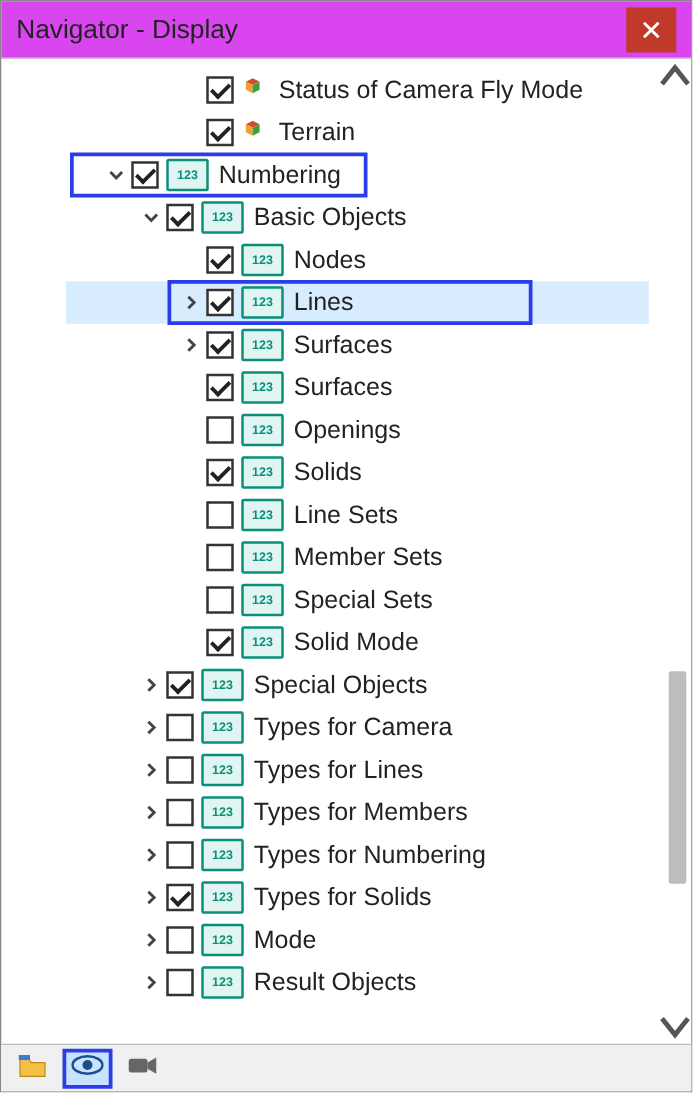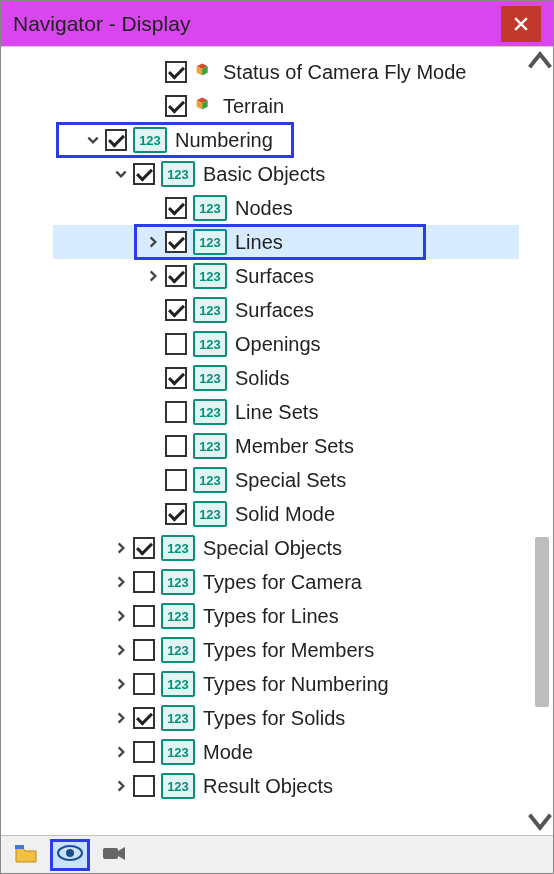--- a/index.html
+++ b/index.html
@@ -14,21 +14,21 @@
   .scroll-arrow { width: 26px; height: 30px; display: flex; align-items: center; justify-content: center; font-size: 14px; color: #555; cursor: pointer; }
   .scroll-thumb { position: absolute; right: 4px; width: 14px; background: #bdbdbd; border-radius: 2px; }
   .row { display: flex; align-items: center; height: 34px; font-size: 20px; color: #222; position: relative; }
   .row.highlighted-blue { outline: 3px solid #2b3de8; outline-offset: -2px; }
   .row.sel { background: #d8ecff; }
   .caret { width: 24px; display: flex; align-items: center; justify-content: center; color: #555; cursor: pointer; }
   .caret svg { width: 14px; height: 14px; }
   .chk { width: 22px; height: 22px; border: 2px solid #333; background: #fff; display: flex; align-items: center; justify-content: center; cursor: pointer; margin-right: 6px; }
   .chk.checked::after { content: ""; display: block; width: 6px; height: 12px; border: solid #222; border-width: 0 3px 3px 0; transform: rotate(45deg) translate(-1px,-1px); }
   .icon-cube { width: 22px; height: 22px; margin-right: 8px; }
-  .icon-123 { width: 34px; height: 26px; border: 2px solid #0a8f7a; background: #e0f5f1; color: #0a8f7a; font-size: 13px; font-weight: bold; display: flex; align-items: center; justify-content: center; margin-right: 8px; border-radius: 2px; }
+  .icon-123 { width: 34px; height: 26px; border: 2px solid #0a8f7a; background: #e0f5f1; color: #0a8f7a; font-size: 10px; font-weight: bold; display: flex; align-items: center; justify-content: center; margin-right: 8px; border-radius: 2px; }
   .label { white-space: nowrap; }
   .indent { display: inline-block; }
   .footer { height: 38px; border-top: 1px solid #c0c0c0; background: #f0f0f0; display: flex; align-items: center; padding: 0 6px; gap: 6px; }
   .footer-btn { width: 38px; height: 30px; display: flex; align-items: center; justify-content: center; cursor: pointer; }
   .footer-btn.selected { outline: 3px solid #2b3de8; outline-offset: -2px; background: #c9e2ff; }
 </style>
 </head>
 <body>
 
 <div class="window">

